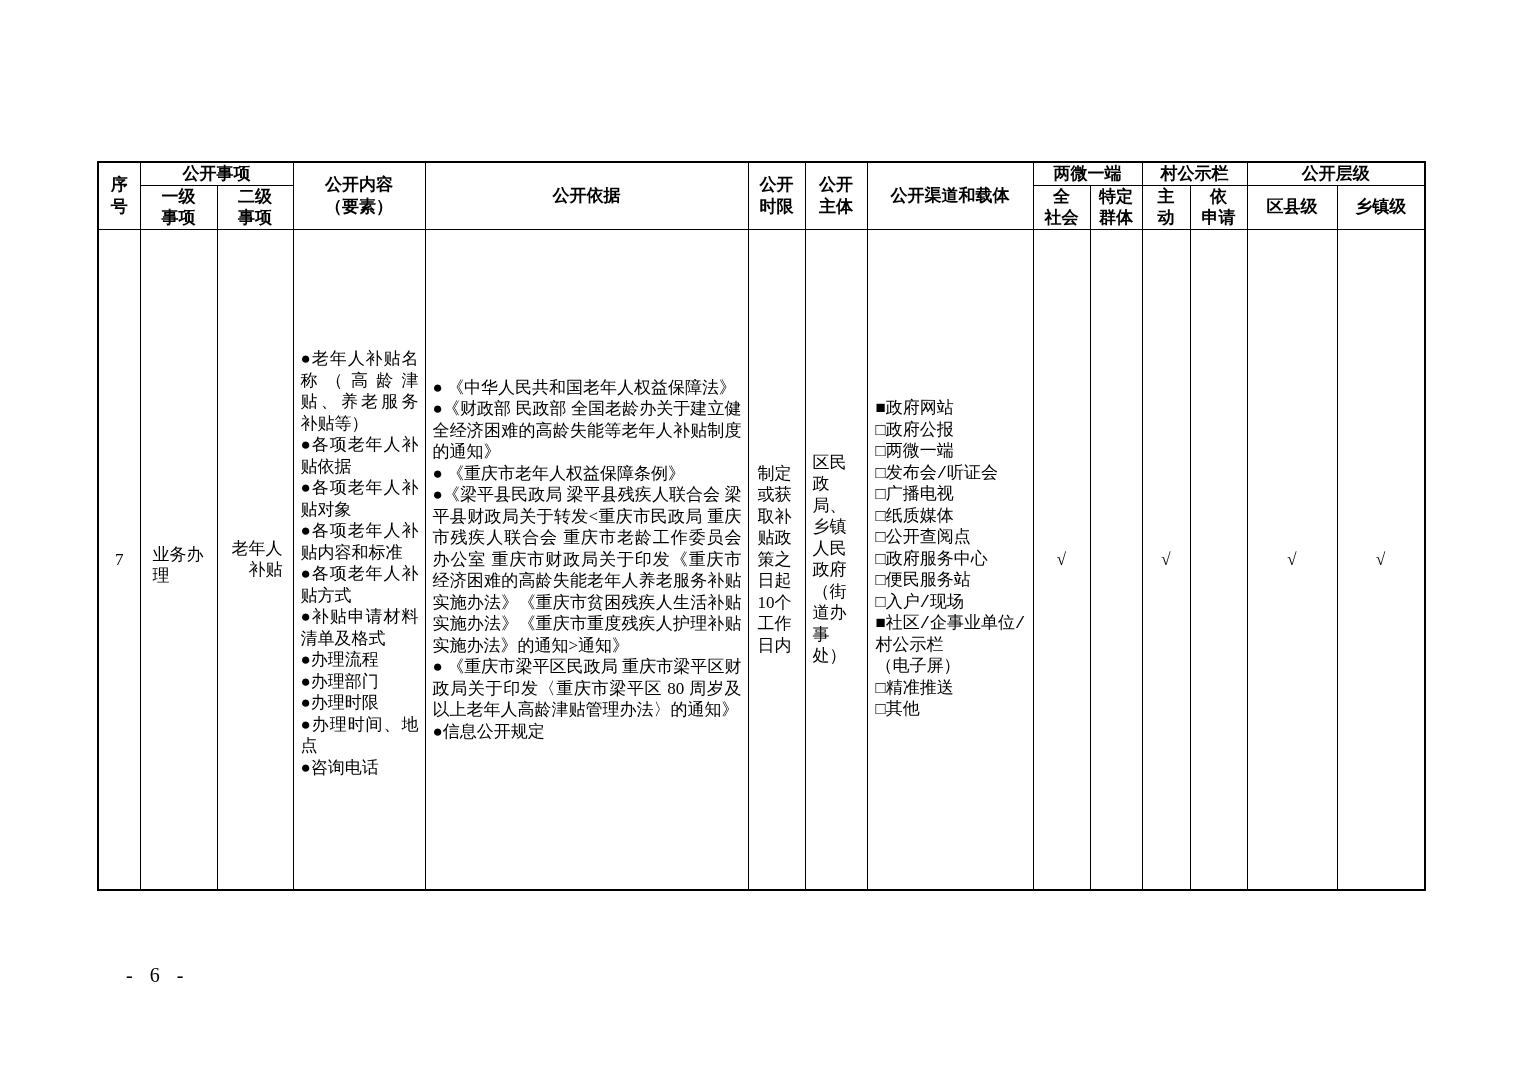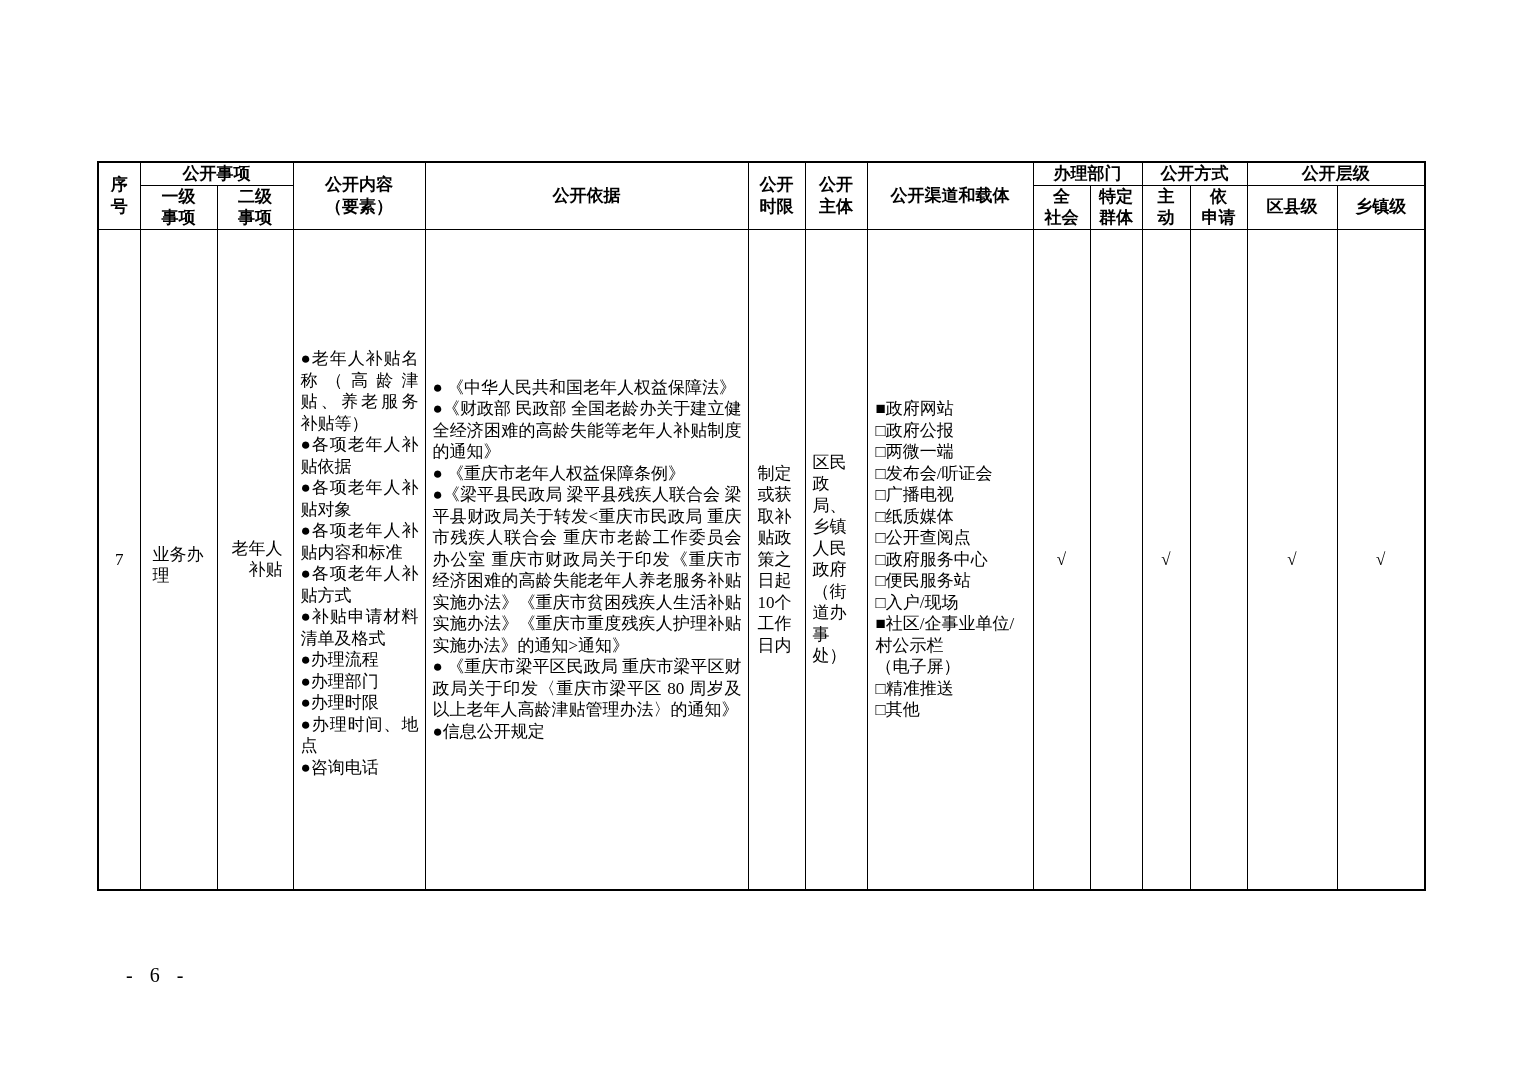--- a/index.html
+++ b/index.html
@@ -37,21 +37,21 @@
   .r1{height:21px;}
   .r2{height:44px;}
   .r3{height:661px;}
   .c-center{text-align:center;}
   .c-l1{padding:12px 10px 0 12px;}
   .c-l2{padding:0 10px 0 12px;text-align:right;}
   .c-content{padding:8px 6px 0 7px;text-align:justify;white-space:pre-line;}
   .c-basis{padding:0 6px 0 7px;text-align:justify;white-space:pre-line;}
   .c-time{padding:0 12px 0 9px;line-height:23.5px;}
   .c-subject{padding:0 8px 0 7px;line-height:23.5px;margin-left:28px;}
-  .c-channel{padding:0 5px 0 8px;white-space:pre-line;line-height:21.7px;}
+  .c-channel{padding:0 5px 0 8px;white-space:pre-line;line-height:21.7px;font-family:Liberation Mono, monospace;}
   .c-check{text-align:center;font-size:18px;}
   .footer-page{
     position:absolute;left:126px;top:964px;
     font-size:20px;
     letter-spacing:6px;
     color:#000;
   }
 </style>
 </head>
 <body>
@@ -82,22 +82,22 @@
 号</td>
       <td colspan="2" class="hc">公开事项</td>
       <td rowspan="2" class="hc">公开内容
 （要素）</td>
       <td rowspan="2" class="hc">公开依据</td>
       <td rowspan="2" class="hc">公开
 时限</td>
       <td rowspan="2" class="hc">公开
 主体</td>
       <td rowspan="2" class="hc">公开渠道和载体</td>
-      <td colspan="2" class="hc">办理部门</td>
-      <td colspan="2" class="hc">公开方式</td>
+      <td colspan="2" class="hc">两微一端</td>
+      <td colspan="2" class="hc">村公示栏</td>
       <td colspan="2" class="hc">公开层级</td>
     </tr>
 
     <tr class="r2">
       <td class="hc">一级
 事项</td>
       <td class="hc">二级
 事项</td>
       <td class="hc">全
 社会</td>

